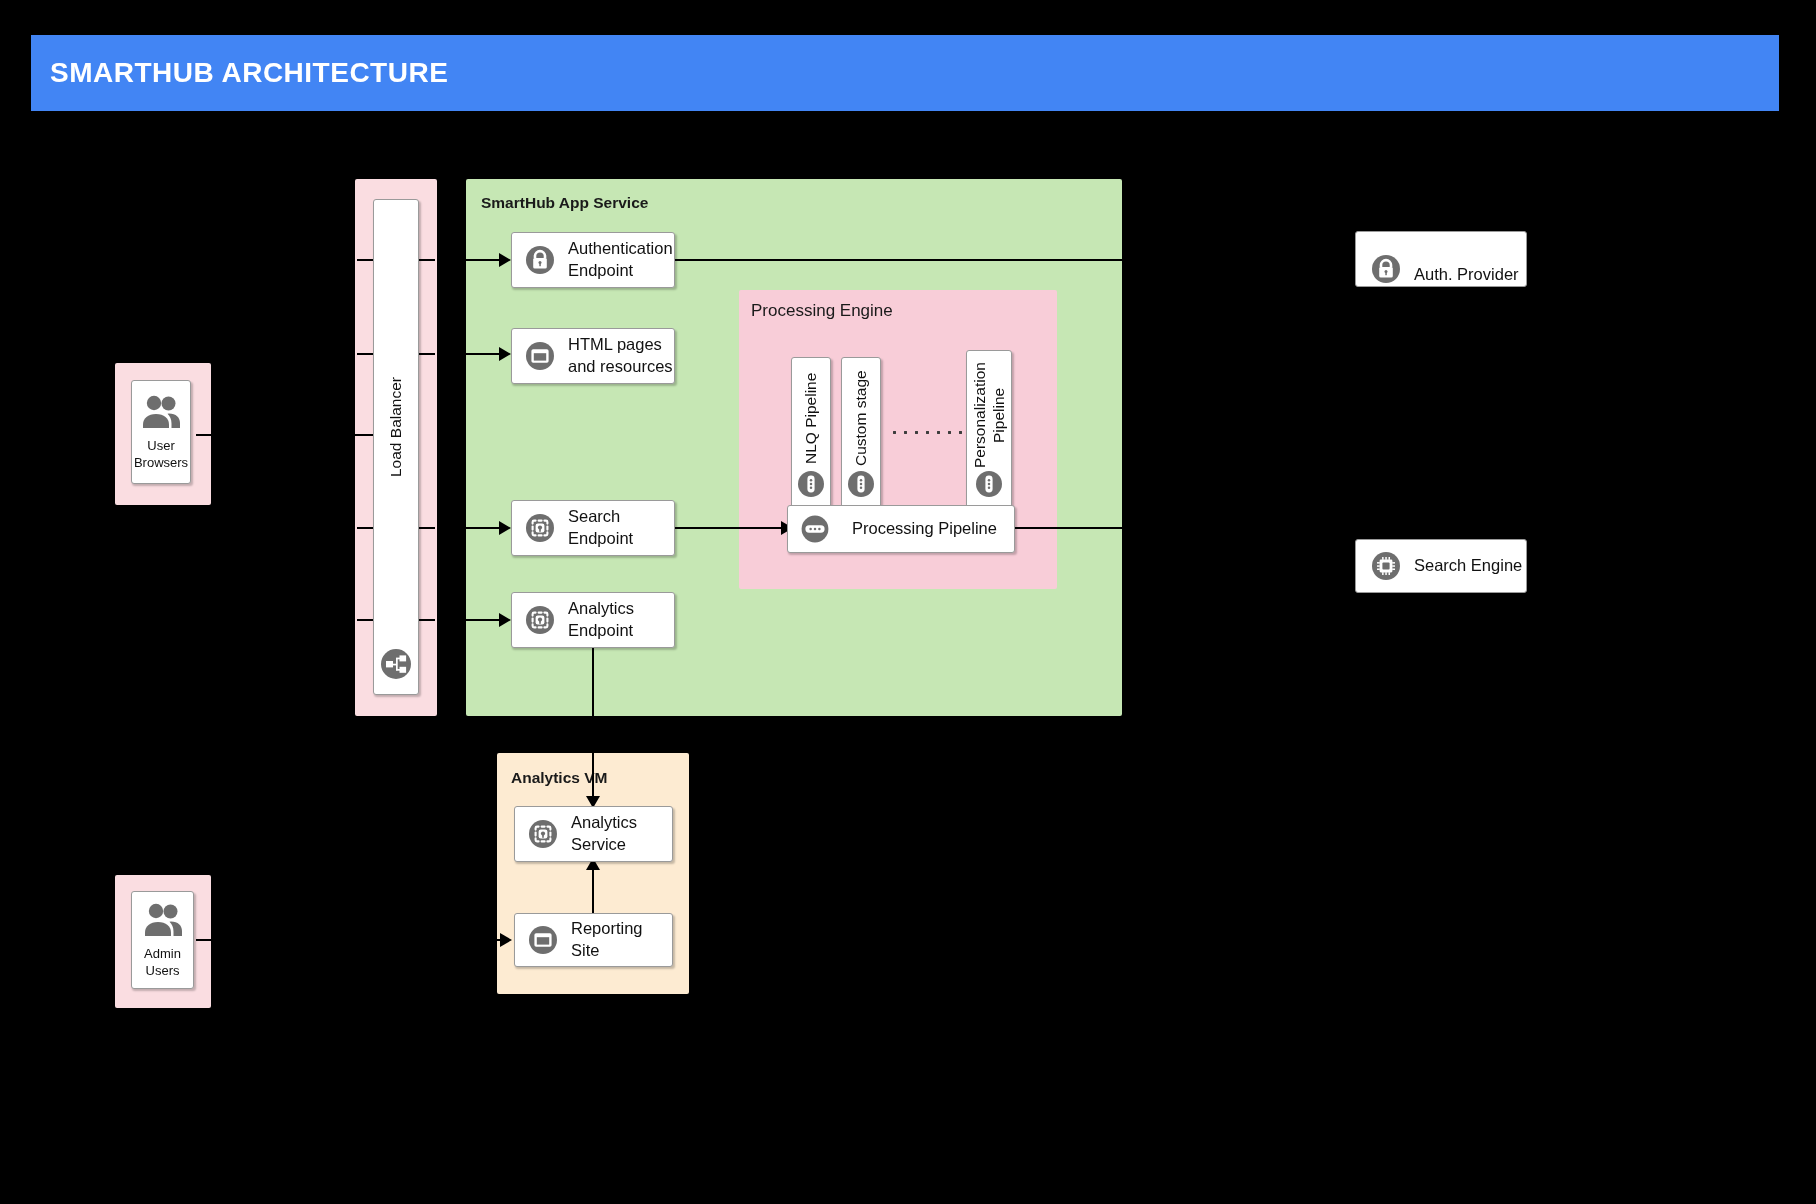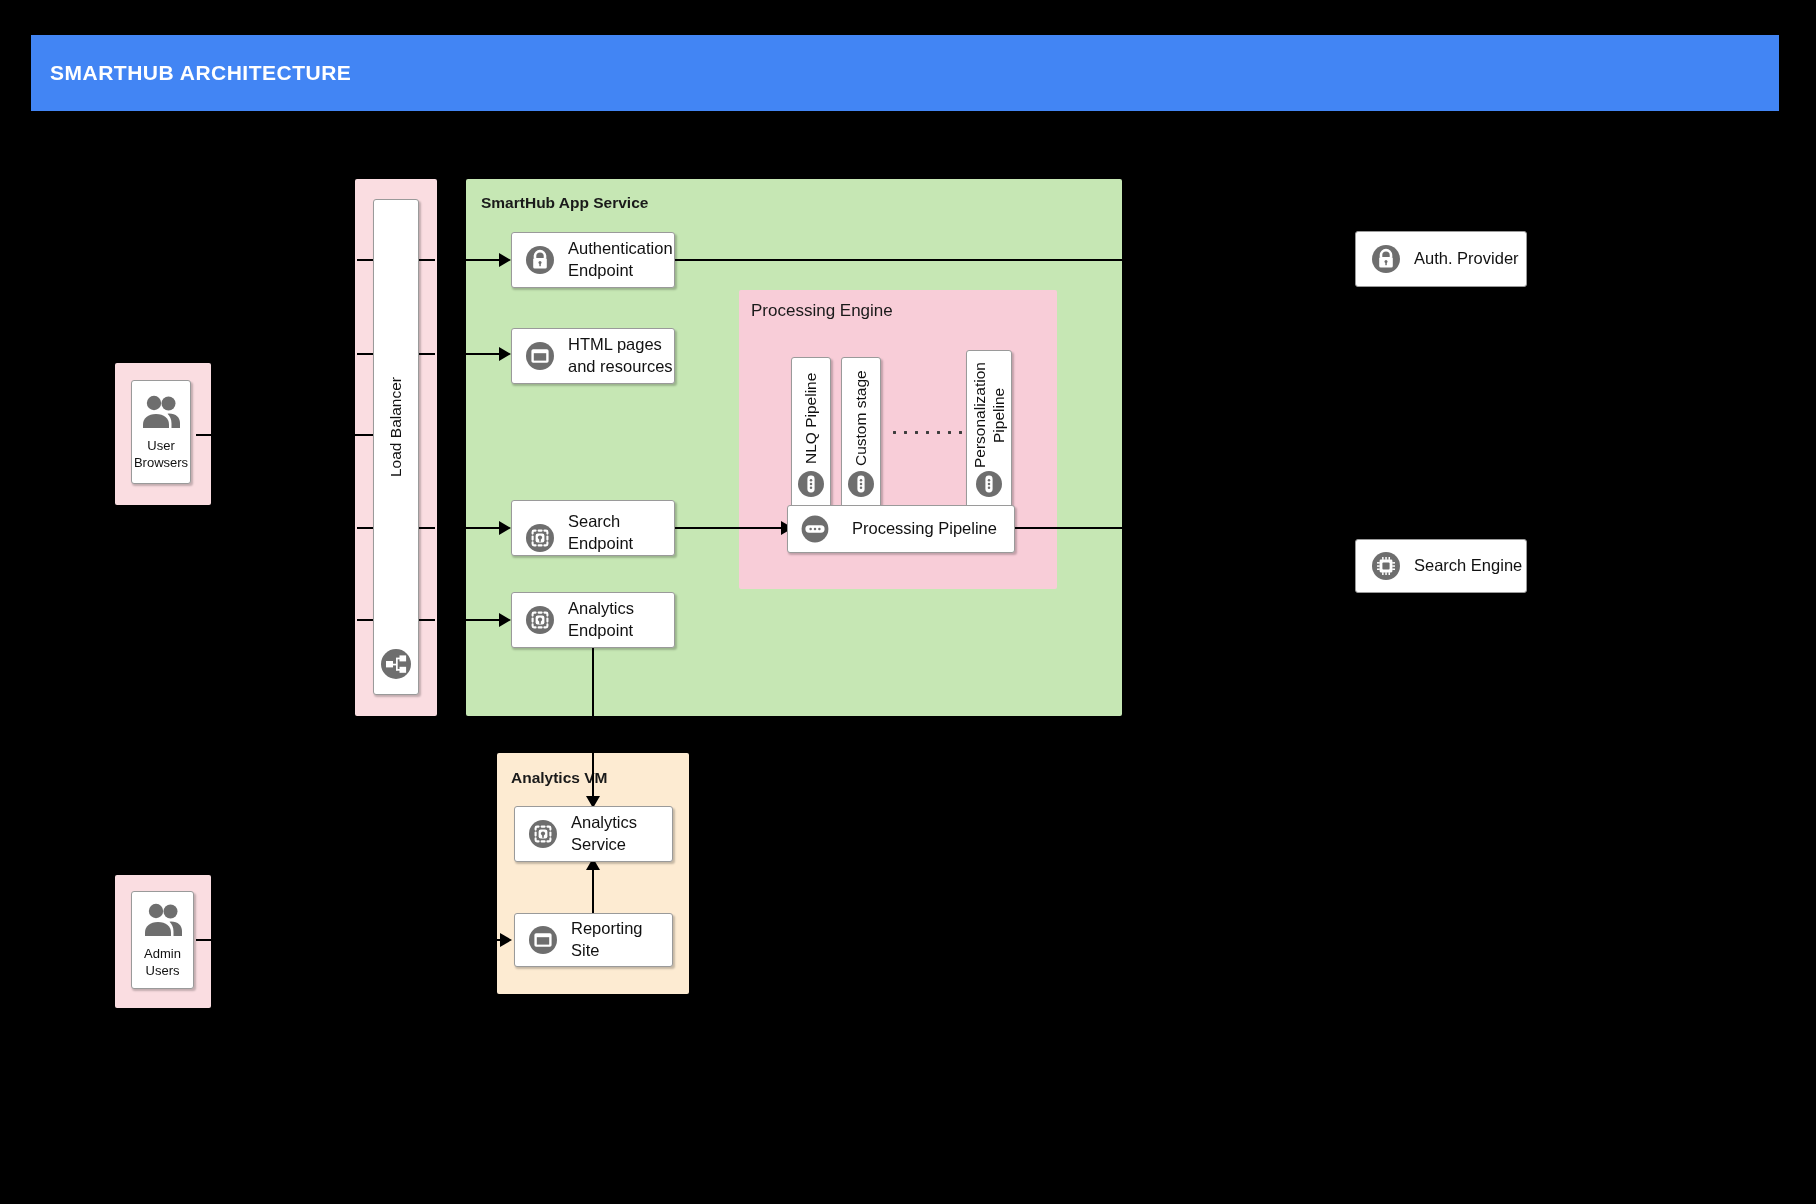--- a/index.html
+++ b/index.html
@@ -20,21 +20,21 @@
   #header-banner {
     position: absolute;
     left: 31px; top: 35px;
     width: 1748px; height: 76px;
     background: #4285f4;
     display: flex;
     align-items: center;
   }
   #header-title {
     color: #ffffff;
-    font-size: 21px;
+    font-size: 28px;
     font-weight: bold;
     letter-spacing: 0.5px;
     padding-left: 19px;
   }
 
   
   .group {
     position: absolute;
     border-radius: 2px;
   }
@@ -267,21 +267,21 @@
       <svg width="34" height="34" viewBox="0 0 34 34">
         <circle cx="17" cy="17" r="14" fill="#6e6e6e"></circle>
         <rect x="8.4" y="10.2" width="17.2" height="13.6" rx="1.8" fill="#ffffff"></rect>
         <rect x="10.8" y="14.2" width="12.4" height="7.4" fill="#6e6e6e"></rect>
       </svg>
     </span>
     <span class="node-label">HTML pages
 and resources</span>
   </div>
 
-  <div class="node" style="left:511px; top:500px; width:164px; height:56px; padding-left:11px;align-items:flex-end;">
+  <div class="node" style="left:511px; top:500px; width:164px; height:56px; padding-left:11px;">
     <span class="ic" style="margin-right:11px;">
       <svg width="34" height="34" viewBox="0 0 34 34">
         <circle cx="17" cy="17" r="14" fill="#6e6e6e"></circle>
         <g fill="none" stroke="#ffffff" stroke-width="2.1" stroke-linecap="round">
           <path d="M9.6 12.6 v-1.6 a1.4 1.4 0 0 1 1.4 -1.4 h1.6"></path>
           <path d="M21.4 9.6 h1.6 a1.4 1.4 0 0 1 1.4 1.4 v1.6"></path>
           <path d="M24.4 21.4 v1.6 a1.4 1.4 0 0 1 -1.4 1.4 h-1.6"></path>
           <path d="M12.6 24.4 h-1.6 a1.4 1.4 0 0 1 -1.4 -1.4 v-1.6"></path>
           <path d="M15.6 9.6 h3"></path>
           <path d="M15.6 24.4 h3"></path>
@@ -366,21 +366,21 @@
         <circle cx="16" cy="16" r="13.4" fill="#6e6e6e"></circle>
         <rect x="6.4" y="12.3" width="19.2" height="7.4" rx="3.7" fill="#ffffff"></rect>
         <circle cx="11.6" cy="16" r="1.25" fill="#6e6e6e"></circle>
         <circle cx="16" cy="16" r="1.25" fill="#6e6e6e"></circle>
         <circle cx="20.4" cy="16" r="1.25" fill="#6e6e6e"></circle>
       </svg>
     </span>
     <span class="node-label">Processing Pipeline</span>
   </div>
 
-  <div class="node" style="left:1355px; top:231px; width:172px; height:56px; padding-left:13px;">
+  <div class="node" style="left:1355px; top:231px; width:172px; height:56px; padding-left:13px;align-items:flex-end;">
     <span class="ic" style="margin-right:11px;">
       <svg width="34" height="34" viewBox="0 0 34 34">
         <circle cx="17" cy="17" r="14" fill="#6e6e6e"></circle>
         <path d="M12 15.5 v-2.4 a5 5 0 0 1 10 0 v2.4" fill="none" stroke="#ffffff" stroke-width="2.6"></path>
         <rect x="10.2" y="15" width="13.6" height="10.6" rx="1.6" fill="#ffffff"></rect>
         <circle cx="17" cy="19.4" r="1.5" fill="#6e6e6e"></circle>
         <rect x="16.3" y="20.2" width="1.5" height="3" fill="#6e6e6e"></rect>
       </svg>
     </span>
     <span class="node-label">Auth. Provider</span>

